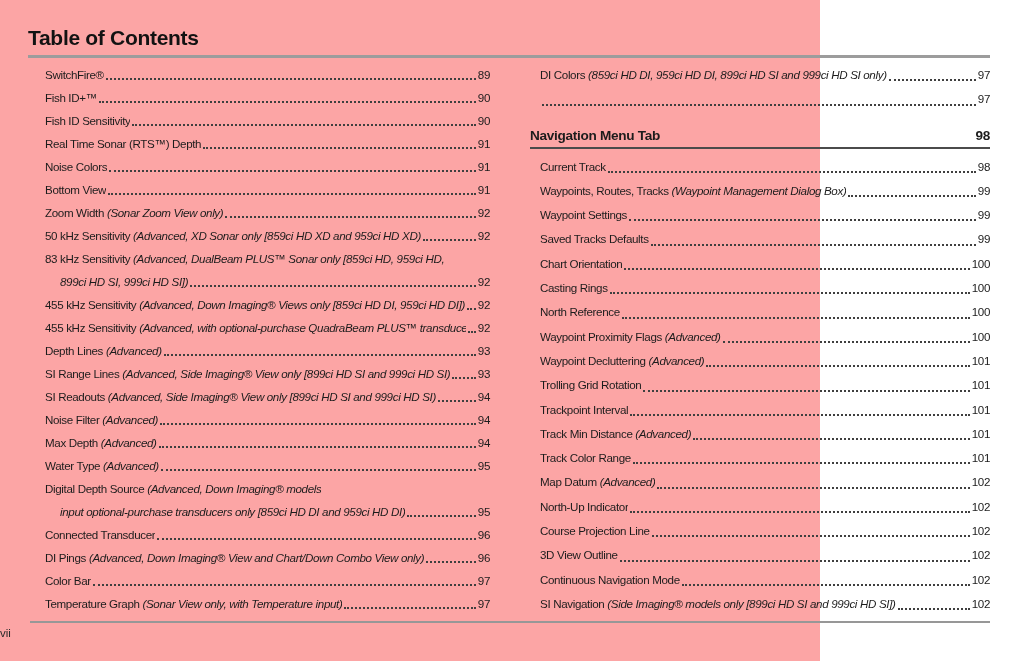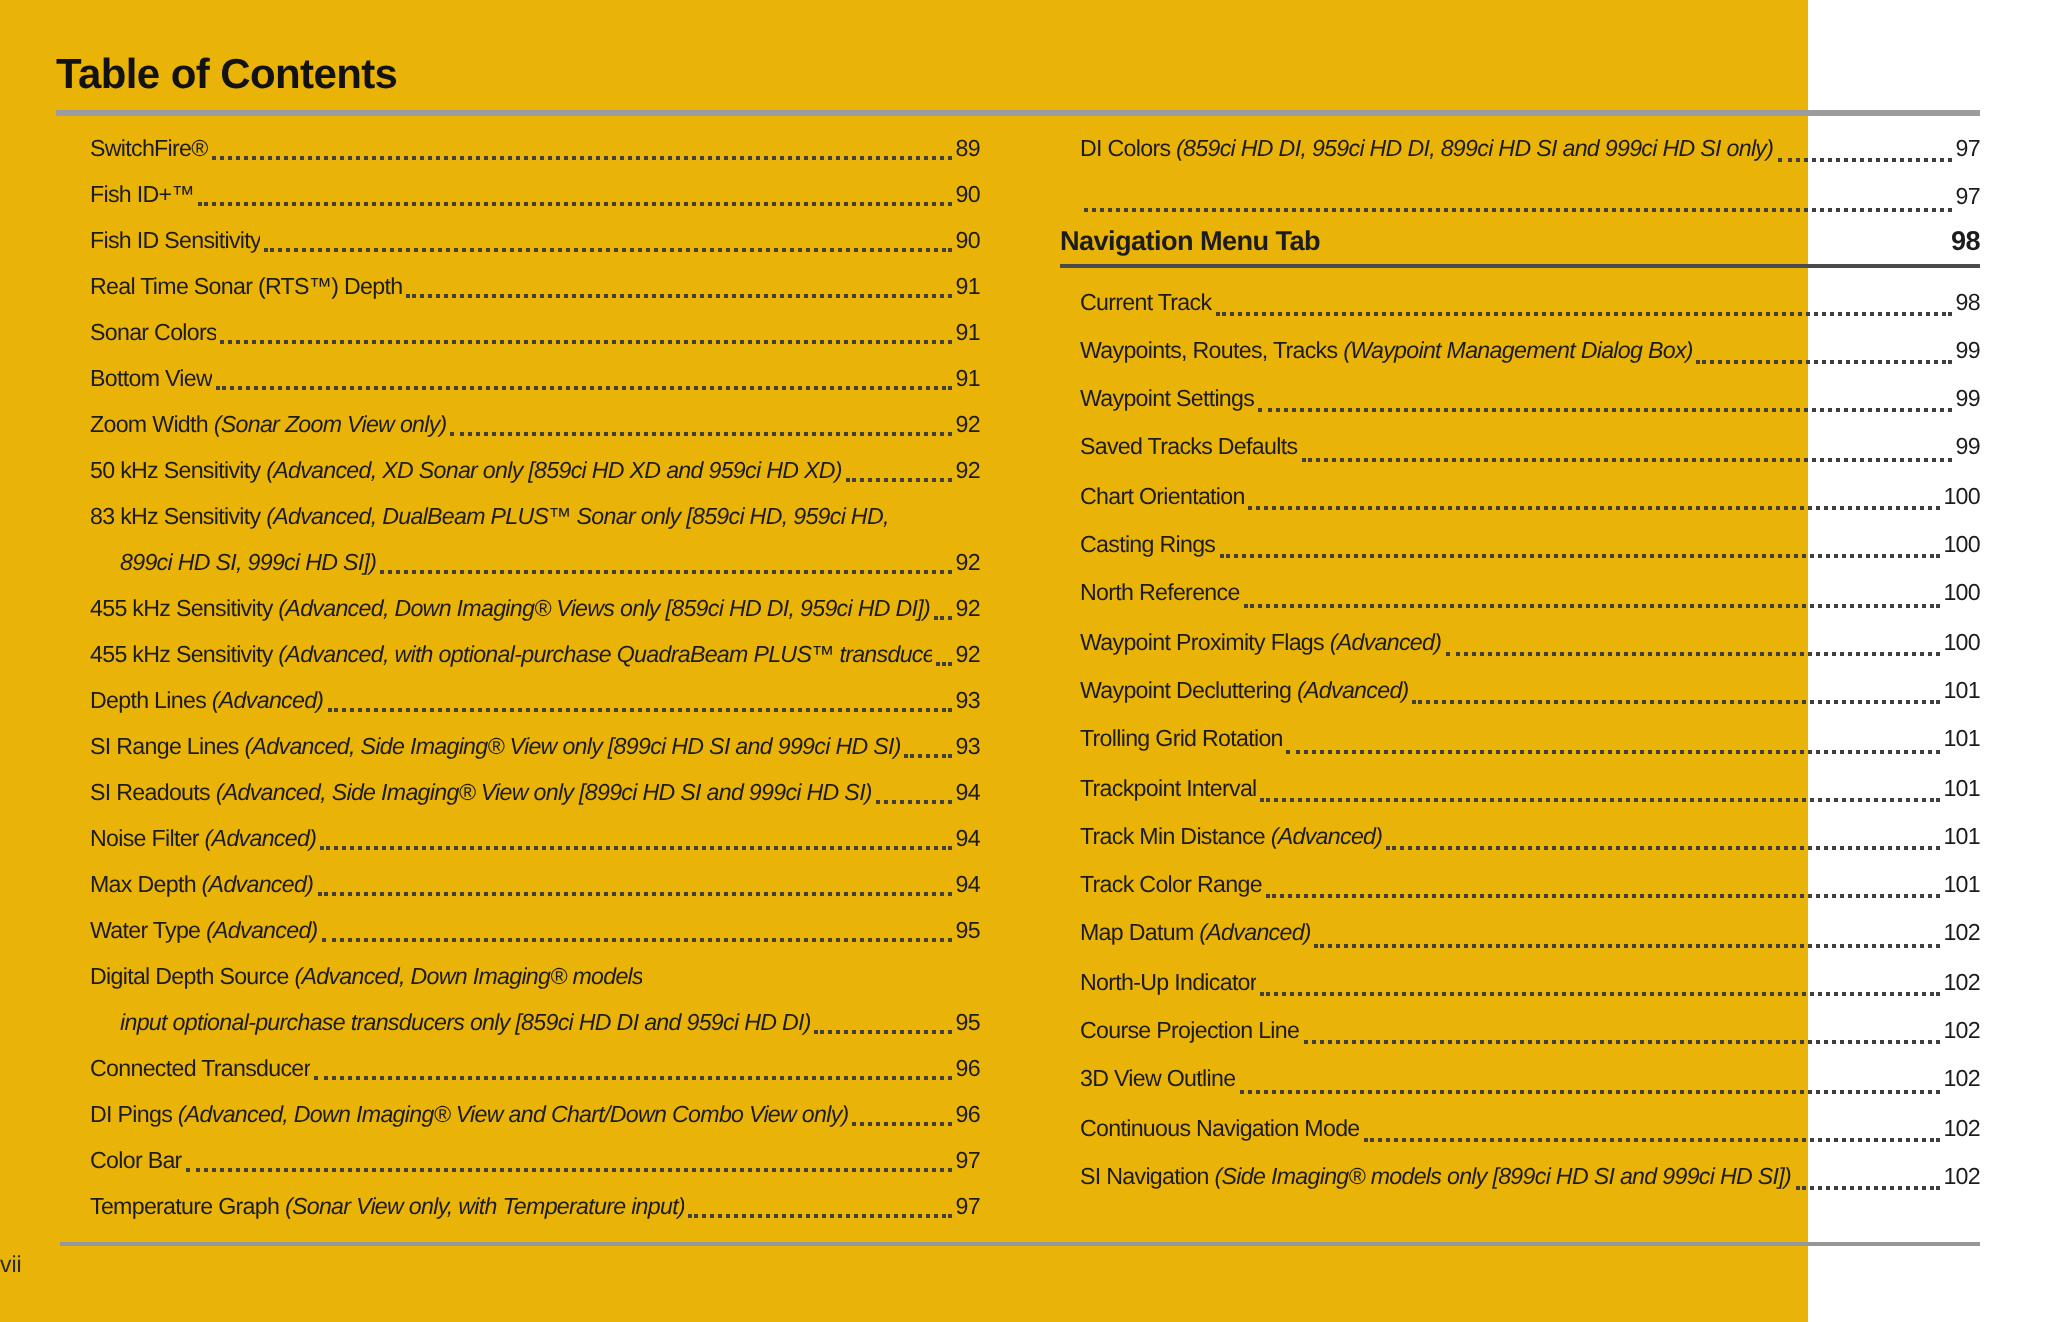--- a/index.html
+++ b/index.html
@@ -1,21 +1,21 @@
 <!DOCTYPE html>
 <html><head>
 <meta charset="utf-8">
 <style>
   html,body{margin:0;padding:0;}
   body{
     width:1024px;height:661px;background:#ffffff;
     font-family:"Liberation Sans",sans-serif;color:#1c1c1c;
     overflow:hidden;
   }
-  .page{position:relative;width:904px;height:661px;background:#eab308;}
+  .page{position:relative;width:820px;height:661px;background:#fca5a5;}
 
   .title{
     position:absolute;left:28px;top:26px;
     font-size:21px;font-weight:700;letter-spacing:-0.3px;color:#121212;
     white-space:nowrap;
   }
   .title-rule{
     position:absolute;left:28px;top:55px;width:962px;height:3px;background:#9c9c9c;
   }
 
@@ -35,21 +35,21 @@
     flex:1 1 8px;min-width:8px;height:0;
     border-bottom:2px dotted #3f3f3f;
     margin:0 2px 6px 2px;
   }
   .pg{white-space:nowrap;flex:0 0 auto;}
 
   .sec-row{
     display:flex;justify-content:space-between;align-items:baseline;
     font-size:13.6px;font-weight:700;letter-spacing:-0.3px;line-height:17px;
     border-bottom:2px solid #4b4b4b;
-    margin:0 0 6px 10px;padding-bottom:3px;
+    margin:15px 0 6px 10px;padding-bottom:3px;
   }
 
   .footer-rule{
     position:absolute;left:30px;top:621px;width:960px;height:2px;background:#979797;
   }
   .footer-label{
     position:absolute;left:0;top:627px;width:1024px;text-align:left;
     font-size:11.5px;color:#2a2a2a;
   }
 </style>
@@ -75,21 +75,21 @@
         <span class="lbl"><span>Fish ID Sensitivity</span></span>
         <span class="dots"></span>
         <span class="pg">90</span>
       </div>
       <div class="row">
         <span class="lbl"><span>Real Time Sonar (RTS™) Depth </span></span>
         <span class="dots"></span>
         <span class="pg">91</span>
       </div>
       <div class="row">
-        <span class="lbl"><span>Sonar Colors </span></span>
+        <span class="lbl"><span>Noise Colors </span></span>
         <span class="dots"></span>
         <span class="pg">91</span>
       </div>
       <div class="row">
         <span class="lbl"><span>Bottom View </span></span>
         <span class="dots"></span>
         <span class="pg">91</span>
       </div>
       <div class="row">
         <span class="lbl"><span>Zoom Width </span><span class="it">(Sonar Zoom View only)</span></span>

